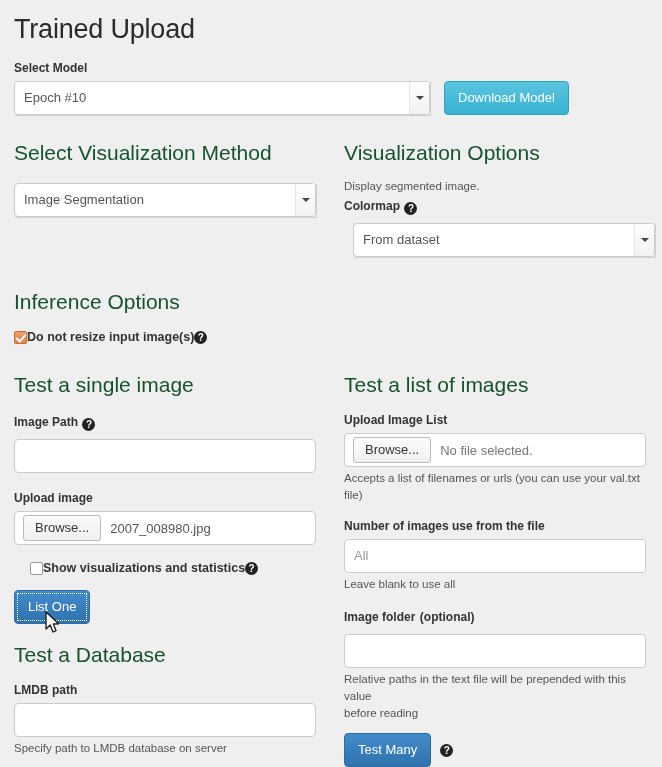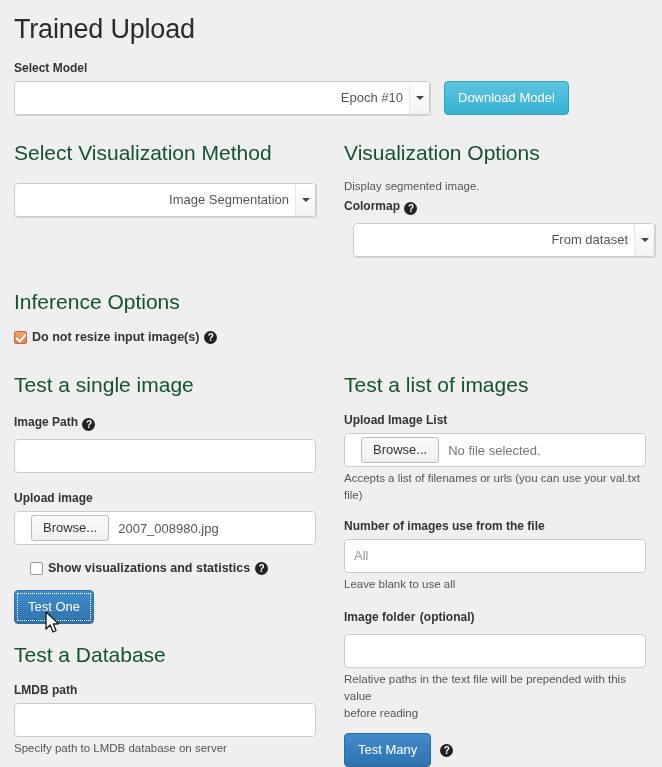--- a/index.html
+++ b/index.html
@@ -78,32 +78,32 @@
   }
   .sel-arrow:after {
     content: "";
     position: absolute;
     left: 6px; top: 14px;
     width: 0; height: 0;
     border-left: 4px solid transparent;
     border-right: 4px solid transparent;
     border-top: 4px solid #444444;
   }
-  .shadowed { box-shadow: 1px 1px 0 rgba(0,0,0,0.12); text-align: right; }
+  .shadowed { box-shadow: 1px 1px 0 rgba(0,0,0,0.12); }
 
   
   .fileinput {
     width: 100%;
     height: 34px;
     background: #ffffff;
     border: 1px solid #cccccc;
     border-radius: 4px;
     display: flex;
     align-items: center;
-    padding: 8px;
+    padding: 0;
     overflow: hidden;
   }
   .browse-btn {
     margin-left: 8px;
     height: 26px;
     line-height: 24px;
     padding: 0 11px;
     font-size: 13px;
     color: #333333;
     background: linear-gradient(to bottom,#fbfbfb 0%, #f0f0f0 100%);
@@ -140,21 +140,21 @@
   .btn-primary {
     background: linear-gradient(to bottom,#428bca 0%, #2f72ae 100%);
     border-color: #2c6ca4;
   }
   .btn-focus {
     outline: 1px dotted #ffffff;
     outline-offset: -4px;
   }
 
   
-  .checkrow { display: flex; align-items: center; gap: 5px; }
+  .checkrow { display: flex; align-items: center; }
   .checkrow .cb-label {
     font-size: 12.5px;
     font-weight: bold;
     color: #333333;
     line-height: 16px;
   }
   .cb {
     width: 13px; height: 13px;
     border: 1px solid #9a9a9a;
     background: #ffffff;
@@ -267,21 +267,21 @@
         </div>
       </div>
 
       <div class="checkrow" style="margin-top:15px;padding-left:16px;">
         <span class="cb"></span>
         <span class="cb-label">Show visualizations and statistics</span>
         <span class="help">?</span>
       </div>
 
       <div style="margin-top:14px; position:relative; display:inline-block;">
-        <div class="btn btn-primary btn-focus">Test One</div>
+        <div class="btn btn-primary btn-focus">List One</div>
         <svg class="cursor" style="left:31px; top:21px;" width="16" height="24" viewBox="0 0 16 24">
           <path d="M1 1 L1 18 L5.2 14 L8 21 L11 19.6 L8.3 13 L13.6 12.8 Z" fill="#ffffff" stroke="#1a1a1a" stroke-width="1.3" stroke-linejoin="round"></path>
         </svg>
       </div>
 
       <h2 class="section" style="margin-top:18px;">Test a Database</h2>
 
       <div style="margin-top:14px;">
         <span class="fld-label">LMDB path</span>
         <div class="ctl" style="width:302px;"></div>

